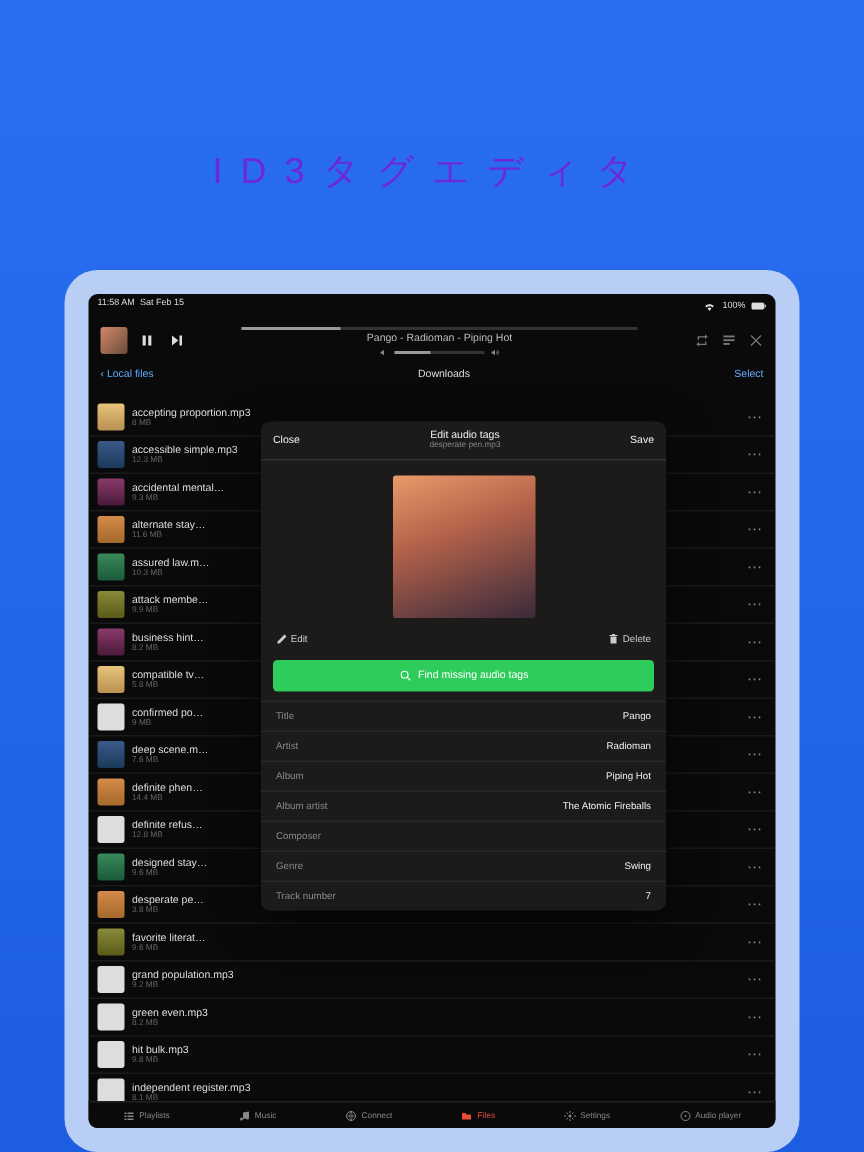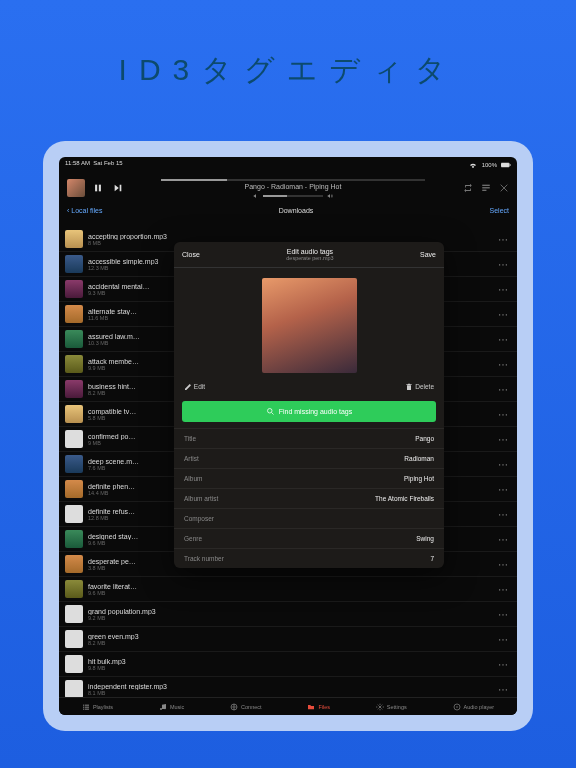--- a/index.html
+++ b/index.html
@@ -1,17 +1,17 @@
 <!DOCTYPE html>
 <html><head>
 <meta charset="utf-8">
 <style>
 *{margin:0;padding:0;box-sizing:border-box;font-family:-apple-system,Helvetica,Arial,sans-serif}
 body{background:linear-gradient(180deg,#2a6ff0 0%,#1d5ee0 100%);width:576px;height:768px;overflow:hidden;display:flex;flex-direction:column;align-items:center}
-.hero{color:#0c4a6e;font-size:30px;letter-spacing:12px;font-weight:300;margin-top:50px;text-align:center}
+.hero{color:#6d28d9;font-size:24px;letter-spacing:12px;font-weight:300;margin-top:98px;text-align:center}
 .tablet{width:490px;height:590px;background:#b8cef5;border-radius:22px;padding:16px;margin-top:50px;position:relative}
 .screen{width:100%;height:100%;background:#0a0a0a;border-radius:6px;overflow:hidden;position:relative;color:#bbb;font-size:7px}
 .status{display:flex;justify-content:space-between;padding:3px 6px;font-size:6px;color:#ddd}
 .status .r{display:flex;gap:4px;align-items:center}
 .player{padding:4px 8px;display:flex;align-items:center;gap:8px}
 .art{width:18px;height:18px;background:linear-gradient(135deg,#d4876a,#6a4d3a);border-radius:2px}
 .controls{display:flex;gap:10px;align-items:center;color:#ddd}
 .icn{width:10px;height:10px}
 .trackinfo{flex:1;text-align:center;font-size:7px}
 .prog{height:2px;background:#333;margin:2px 30px;position:relative}

